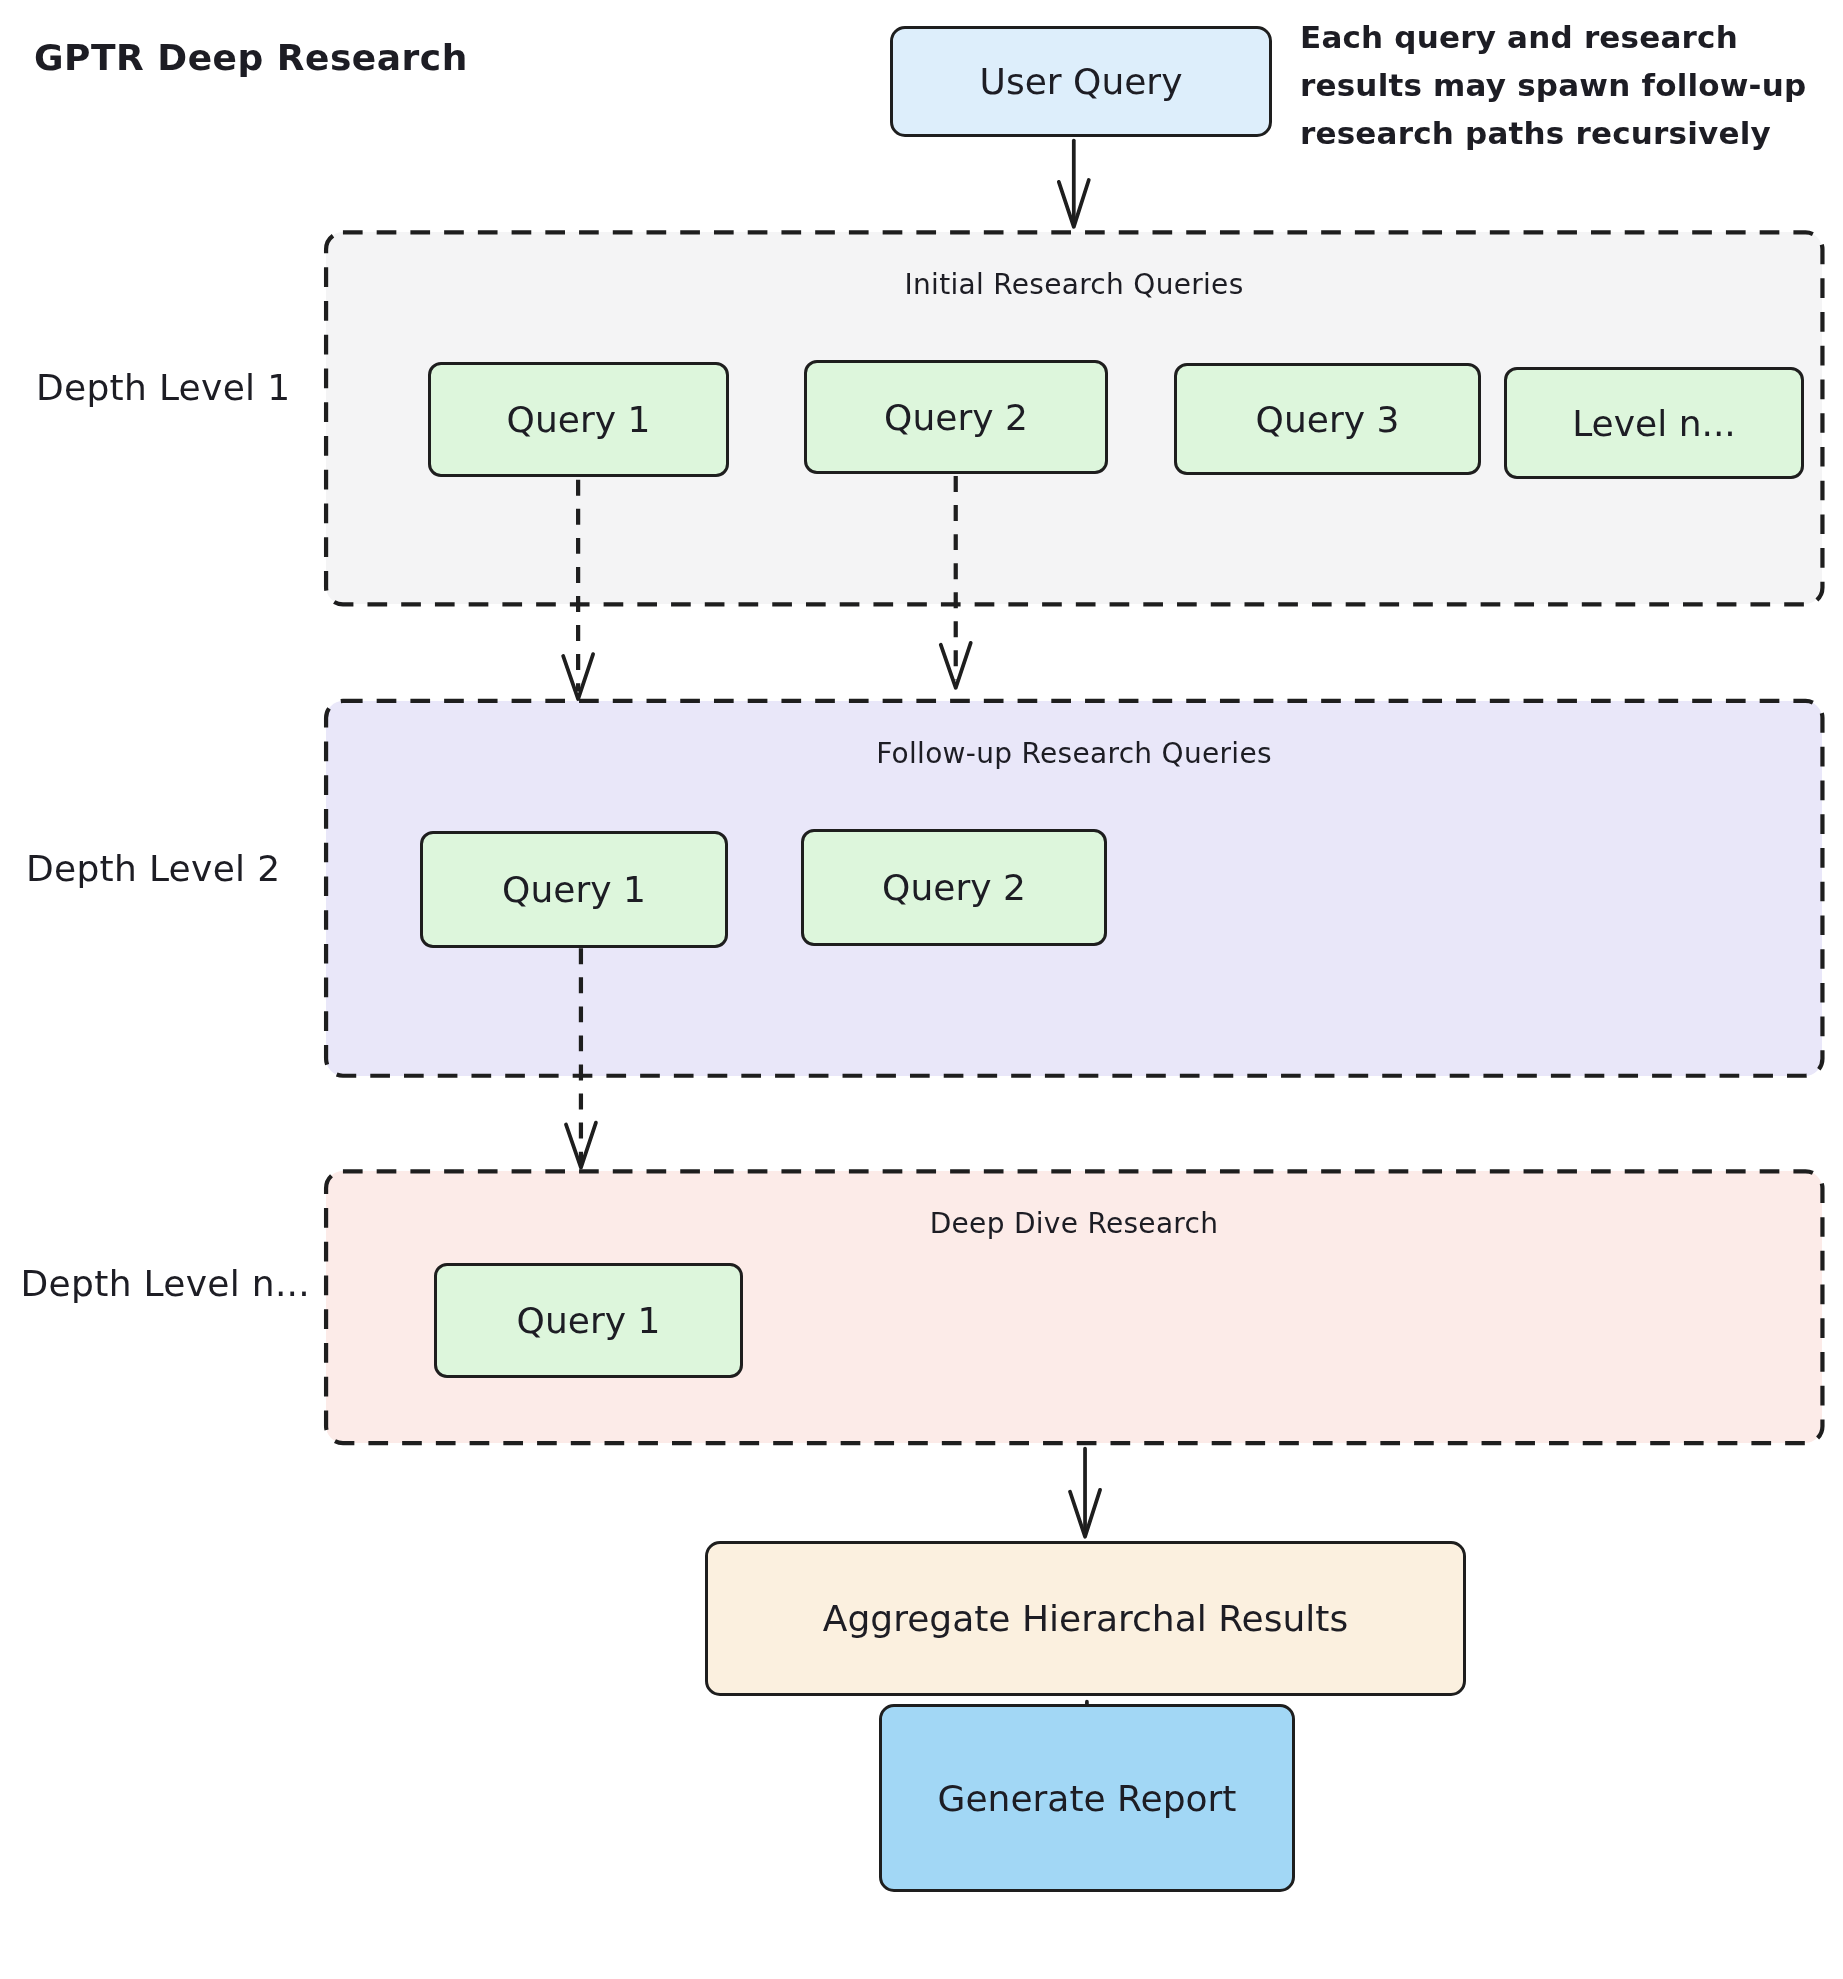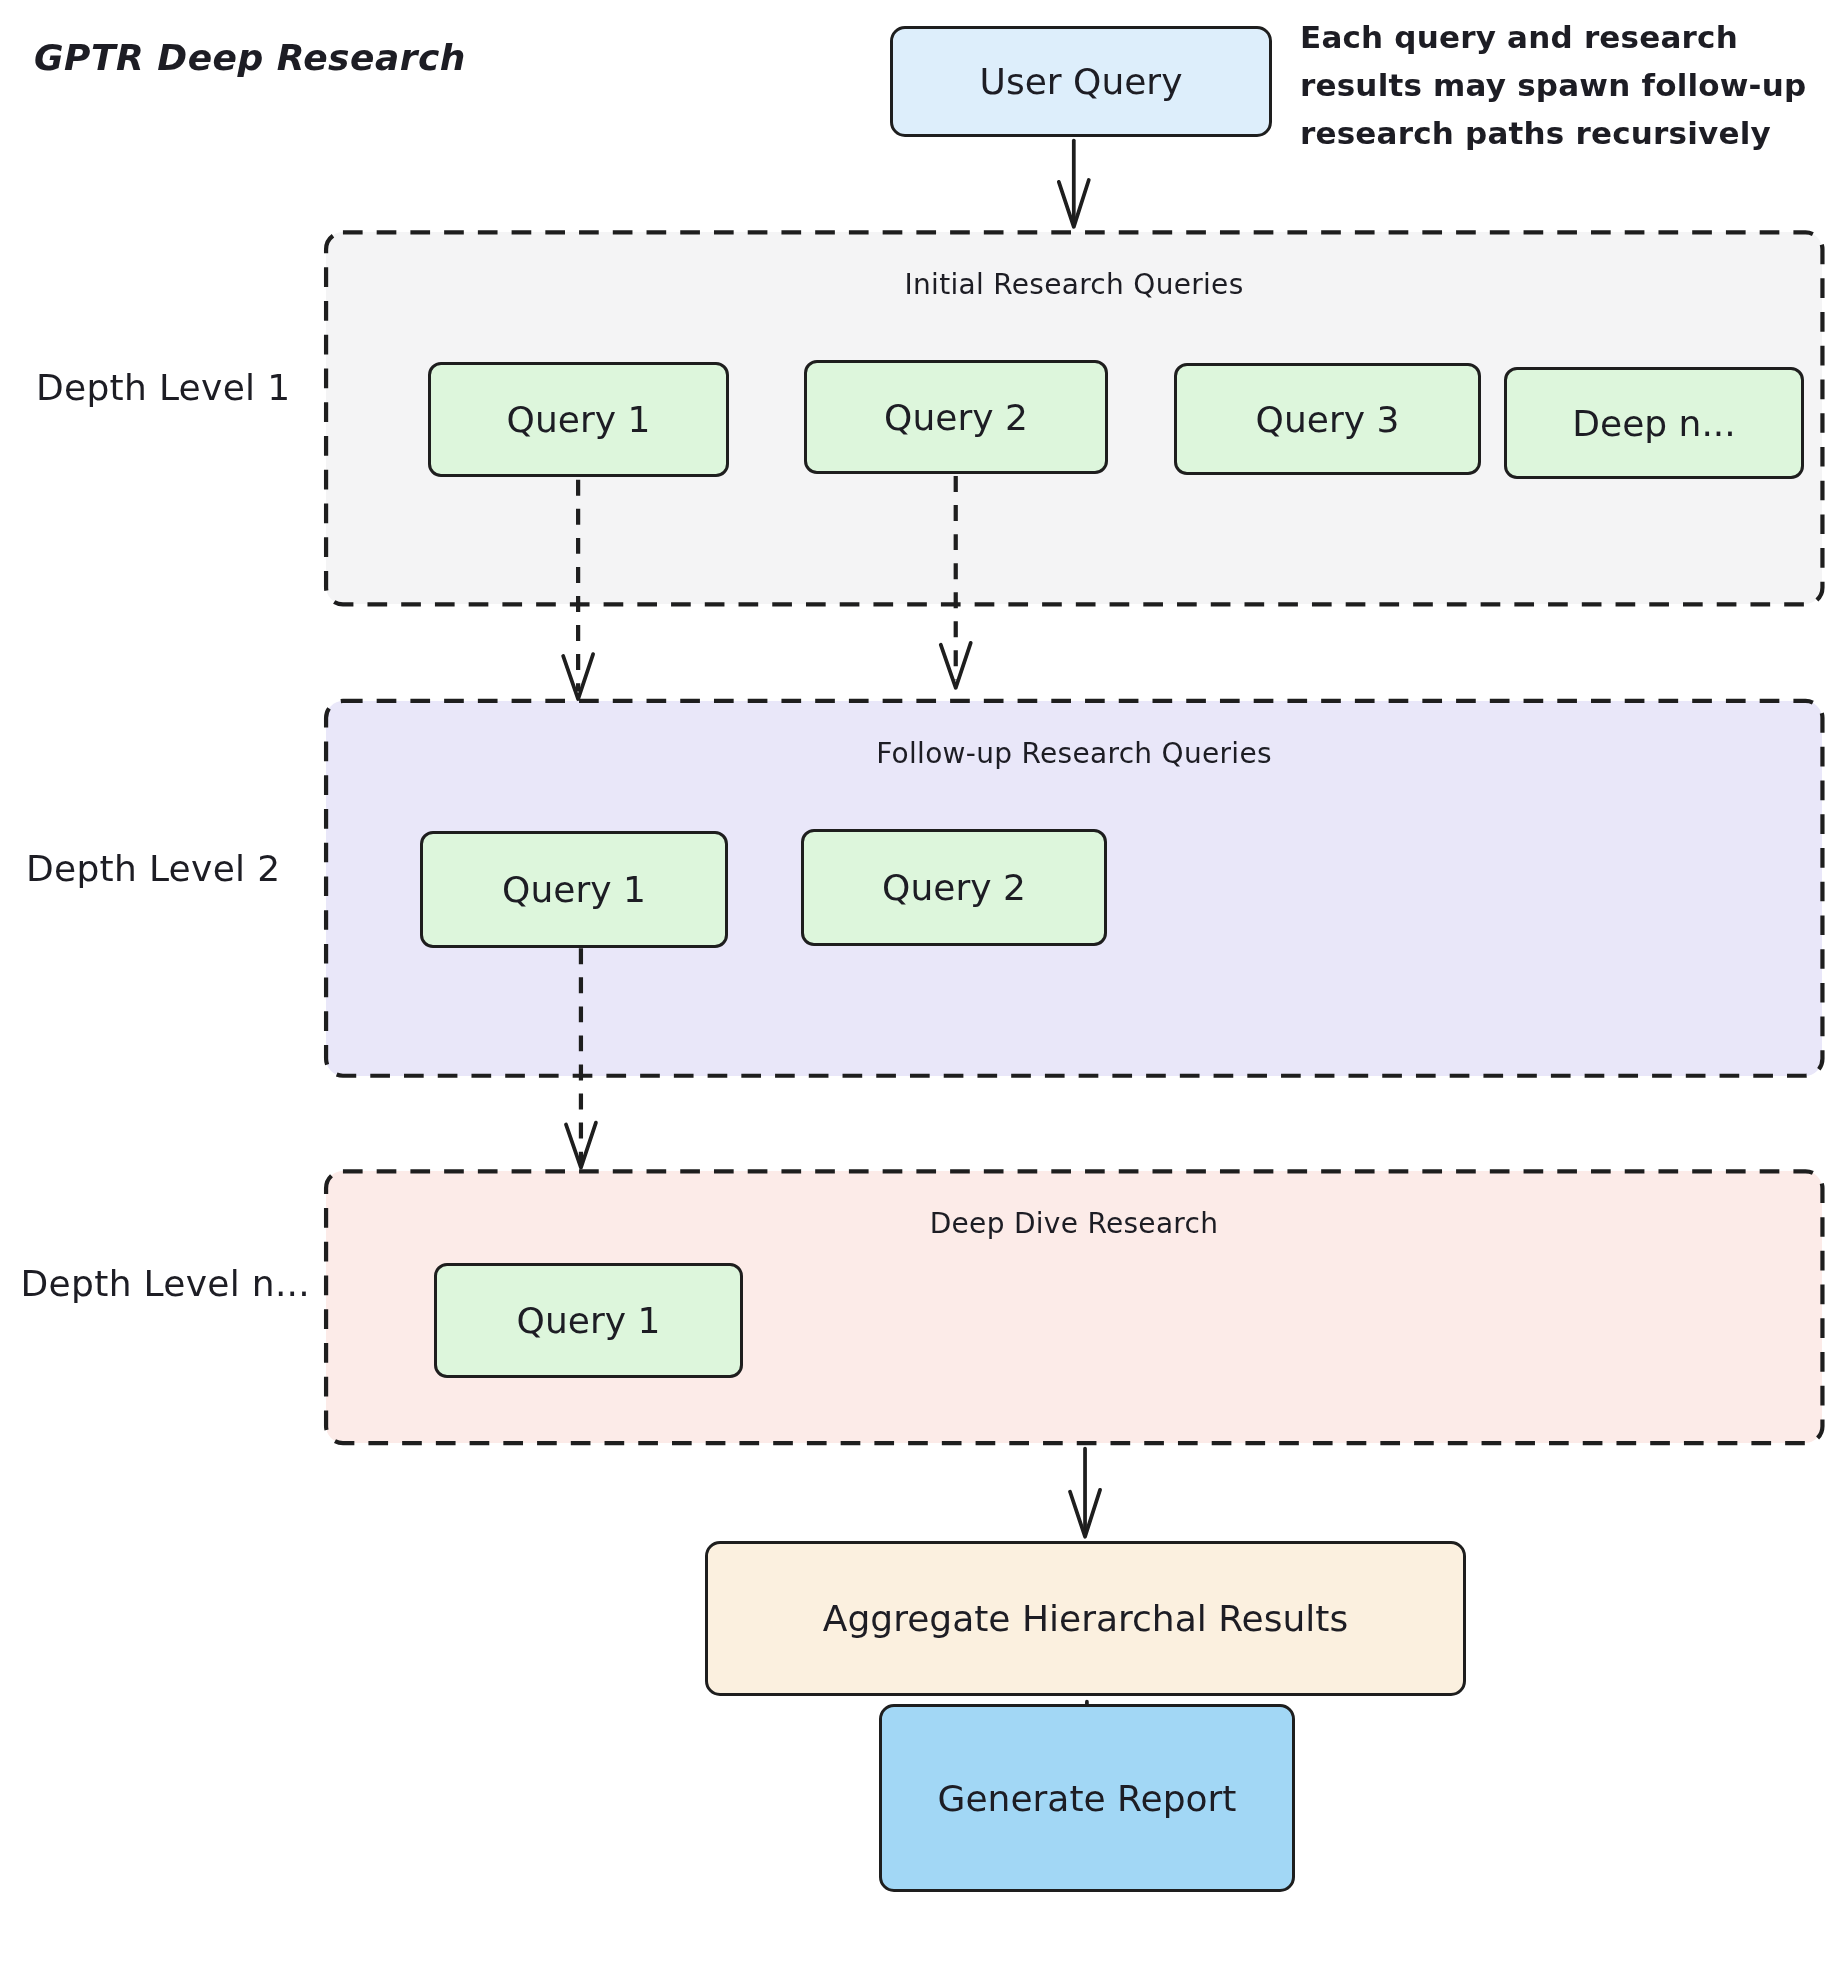--- a/index.html
+++ b/index.html
@@ -17,21 +17,20 @@
     overflow: hidden;
   }
   .page-title {
     position: absolute;
     left: 34px;
     top: 37px;
     font-size: 36px;
     font-weight: 700;
     letter-spacing: 0.5px;
     white-space: nowrap;
-    font-style: italic;
   }
   .note {
     position: absolute;
     left: 1300px;
     top: 13px;
     width: 532px;
     font-size: 31px;
     font-weight: 700;
     line-height: 1.55;
     letter-spacing: 0.2px;
@@ -147,21 +146,21 @@
   <div class="note">Each query and research results may spawn follow-up research paths recursively</div>
 
   <div class="node user-query">User Query</div>
 
   <div class="side-label side-1">Depth Level 1</div>
   <div class="level level1">
     <div class="level-title">Initial Research Queries</div>
     <div class="query l1-q1">Query 1</div>
     <div class="query l1-q2">Query 2</div>
     <div class="query l1-q3">Query 3</div>
-    <div class="query l1-qn">Deep n...</div>
+    <div class="query l1-qn">Level n...</div>
   </div>
 
   <div class="side-label side-2">Depth Level 2</div>
   <div class="level level2">
     <div class="level-title">Follow-up Research Queries</div>
     <div class="query l2-q1">Query 1</div>
     <div class="query l2-q2">Query 2</div>
   </div>
 
   <div class="side-label side-n">Depth Level n...</div>

